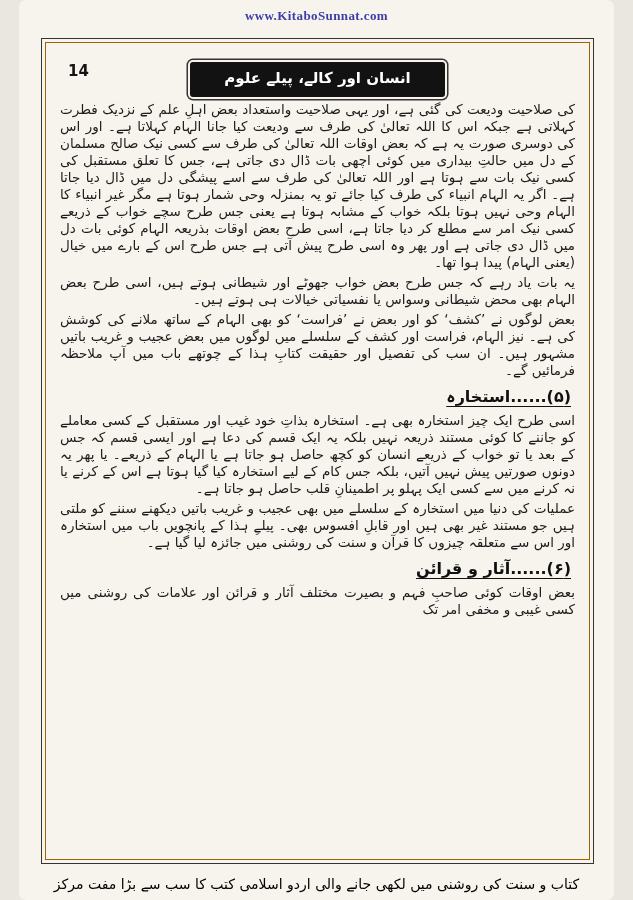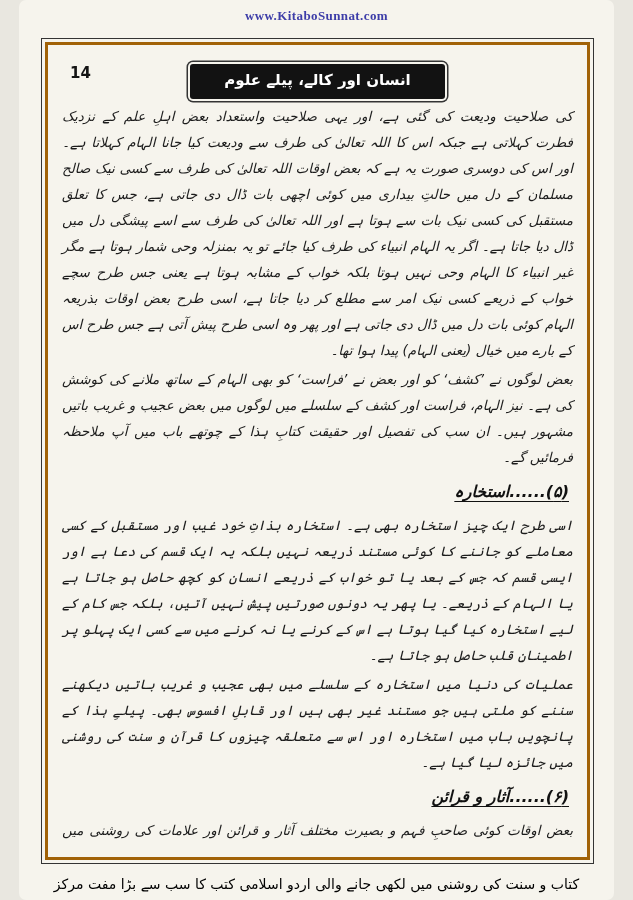--- a/index.html
+++ b/index.html
@@ -32,21 +32,21 @@
   
   .frame-outer {
     position: absolute;
     top: 38px; left: 22px; right: 20px; bottom: 36px;
     border: 1.6px solid #343434;
     padding: 3px;
     background: transparent;
   }
   .frame-inner {
     width: 100%; height: 100%;
-    border: 3px solid #a16207;
+    border: 1px solid #a16207;
     padding: 8px 12px 10px 12px;
     display: flex;
     flex-direction: column;
     overflow: hidden;
   }
 
   
   .header-row {
     position: relative;
     height: 42px;
@@ -76,25 +76,24 @@
     border-radius: 3px;
     box-shadow: 0 0 0 2px #f6f4ed, 0 0 0 3.5px #343434;
   }
 
   
   .body-text {
     direction: rtl;
     flex: 1 1 auto;
     overflow: hidden;
     font-size: 13.5px;
-    line-height: 26px;
+    line-height: 17px;
     text-align: justify;
     color: #1c1c1c;
     padding: 2px 2px 0 2px;
-    font-style: italic;
   }
   .body-text p { margin-bottom: 3px; }
   .section-heading {
     direction: rtl;
     text-align: right;
     font-size: 16px;
     font-weight: bold;
     color: #111;
     text-decoration: underline;
     text-underline-offset: 4px;
@@ -123,20 +122,21 @@
 
       <div class="header-row">
         <span class="page-num">14</span>
         <div class="banner-wrap">
           <span class="title-banner">انسان اور کالے، پیلے علوم</span>
         </div>
       </div>
 
       <div class="body-text">
         <p>کی صلاحیت ودیعت کی گئی ہے، اور یہی صلاحیت واستعداد بعض اہلِ علم کے نزدیک فطرت کہلاتی ہے جبکہ اس کا اللہ تعالیٰ کی طرف سے ودیعت کیا جانا الہام کہلاتا ہے۔ اور اس کی دوسری صورت یہ ہے کہ بعض اوقات اللہ تعالیٰ کی طرف سے کسی نیک صالح مسلمان کے دل میں حالتِ بیداری میں کوئی اچھی بات ڈال دی جاتی ہے، جس کا تعلق مستقبل کی کسی نیک بات سے ہوتا ہے اور اللہ تعالیٰ کی طرف سے اسے پیشگی دل میں ڈال دیا جاتا ہے۔ اگر یہ الہام انبیاء کی طرف کیا جائے تو یہ بمنزلہ وحی شمار ہوتا ہے مگر غیر انبیاء کا الہام وحی نہیں ہوتا بلکہ خواب کے مشابہ ہوتا ہے یعنی جس طرح سچے خواب کے ذریعے کسی نیک امر سے مطلع کر دیا جاتا ہے، اسی طرح بعض اوقات بذریعہ الہام کوئی بات دل میں ڈال دی جاتی ہے اور پھر وہ اسی طرح پیش آتی ہے جس طرح اس کے بارے میں خیال (یعنی الہام) پیدا ہوا تھا۔</p>
+        <p>یہ بات یاد رہے کہ جس طرح بعض خواب جھوٹے اور شیطانی ہوتے ہیں، اسی طرح بعض الہام بھی محض شیطانی وسواس یا نفسیاتی خیالات ہی ہوتے ہیں۔</p>
         <p>بعض لوگوں نے ’کشف‘ کو اور بعض نے ’فراست‘ کو بھی الہام کے ساتھ ملانے کی کوشش کی ہے۔ نیز الہام، فراست اور کشف کے سلسلے میں لوگوں میں بعض عجیب و غریب باتیں مشہور ہیں۔ ان سب کی تفصیل اور حقیقت کتابِ ہذا کے چوتھے باب میں آپ ملاحظہ فرمائیں گے۔</p>
 
         <h3 class="section-heading">(۵)......استخارہ</h3>
 
         <p>اسی طرح ایک چیز استخارہ بھی ہے۔ استخارہ بذاتِ خود غیب اور مستقبل کے کسی معاملے کو جاننے کا کوئی مستند ذریعہ نہیں بلکہ یہ ایک قسم کی دعا ہے اور ایسی قسم کہ جس کے بعد یا تو خواب کے ذریعے انسان کو کچھ حاصل ہو جاتا ہے یا الہام کے ذریعے۔ یا پھر یہ دونوں صورتیں پیش نہیں آتیں، بلکہ جس کام کے لیے استخارہ کیا گیا ہوتا ہے اس کے کرنے یا نہ کرنے میں سے کسی ایک پہلو پر اطمینانِ قلب حاصل ہو جاتا ہے۔</p>
         <p>عملیات کی دنیا میں استخارہ کے سلسلے میں بھی عجیب و غریب باتیں دیکھنے سننے کو ملتی ہیں جو مستند غیر بھی ہیں اور قابلِ افسوس بھی۔ پیلےِ ہذا کے پانچویں باب میں استخارہ اور اس سے متعلقہ چیزوں کا قرآن و سنت کی روشنی میں جائزہ لیا گیا ہے۔</p>
 
         <h3 class="section-heading">(۶)......آثار و قرائن</h3>
 
         <p>بعض اوقات کوئی صاحبِ فہم و بصیرت مختلف آثار و قرائن اور علامات کی روشنی میں کسی غیبی و مخفی امر تک</p>

